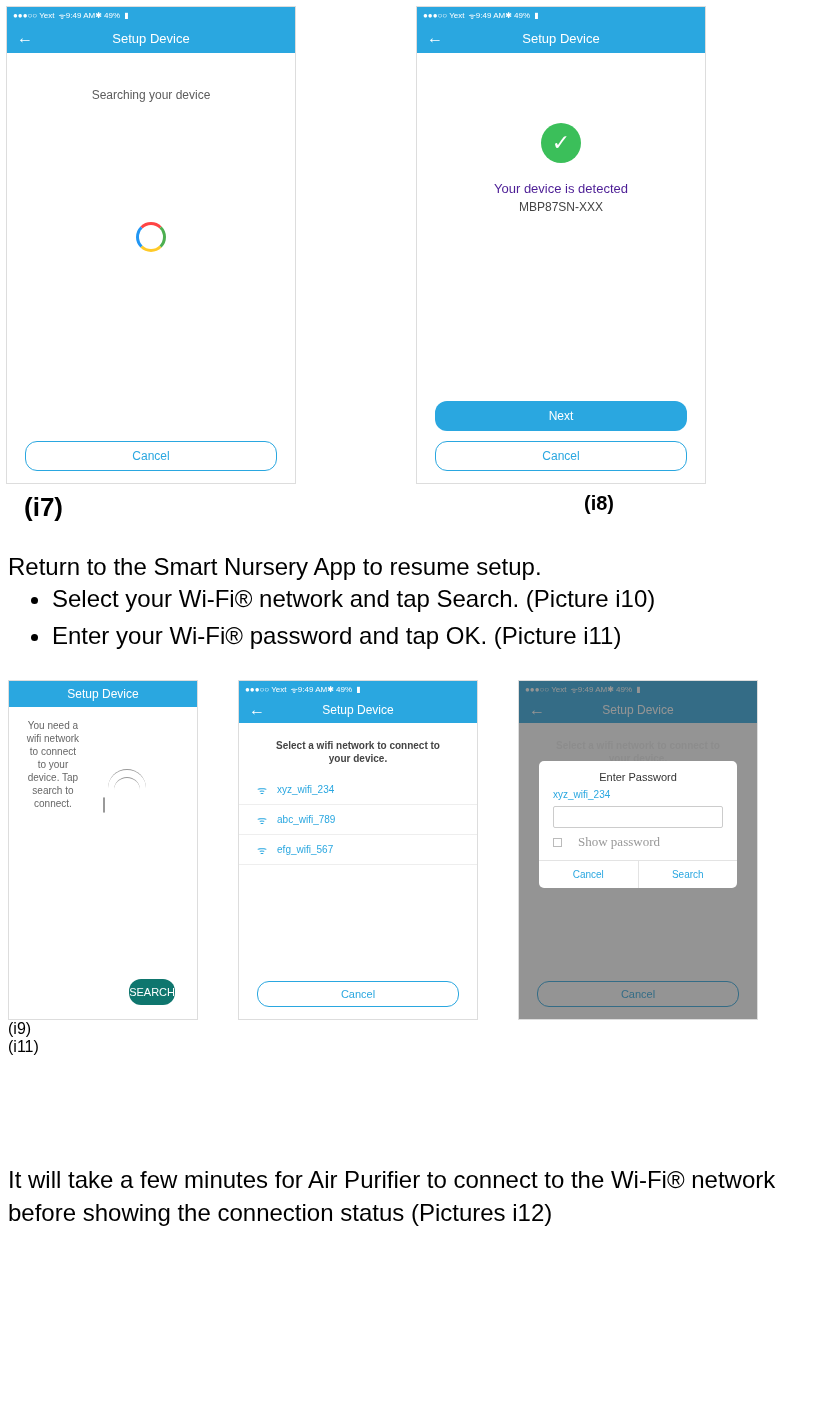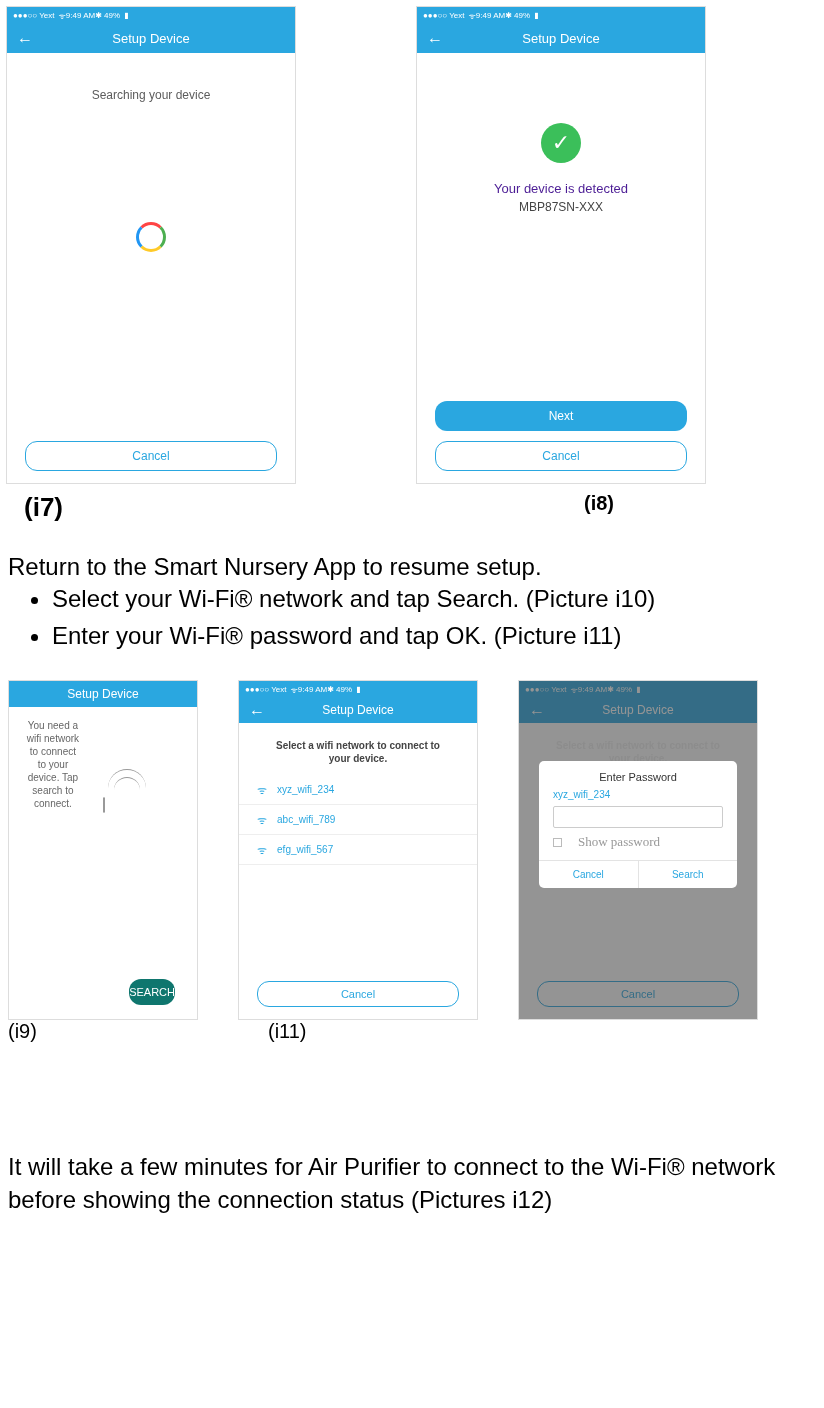--- a/index.html
+++ b/index.html
@@ -44,21 +44,21 @@
   .btn.small { height:26px; font-size:11px; }
 
   
   .body-text { padding: 18px 8px 4px; font-size: 24px; line-height: 1.35; }
   .labels-row { display:flex; padding: 0 24px 10px; }
   .labels-row .a { width: 290px; font-weight:bold; font-size:26px; }
   .labels-row .b { margin-left: 270px; font-weight:bold; font-size:20px; }
   .bullets { padding-left: 44px; }
   .bullets li { margin-bottom: 4px; }
 
-  .mid-labels { display:flex; padding: 0 8px 8px; font-size:20px; }
+  .mid-labels { display:flex; padding: 0 8px 8px; font-size:16px;flex-direction:column; }
   .mid-labels .c1 { width:260px; }
   .mid-labels .c2 { width:298px; }
   .mid-labels .c3 { }
 
   
   .i9-body { flex:1; background:#fff; display:flex; }
   .i9-msg { text-align:center; color:#666; font-size:10px; padding: 12px 16px 0; line-height:1.3; }
   .router-icon { margin: 60px auto 0; width:60px; height:46px; position:relative; }
   .router-base { position:absolute; bottom:0; left:6px; right:6px; height:16px; border:1px solid #999; border-radius:2px; }
   .router-arc { position:absolute; border:1px solid #999; border-bottom:none; border-left:none; border-right:none; border-radius:50% 50% 0 0 / 100% 100% 0 0; }

